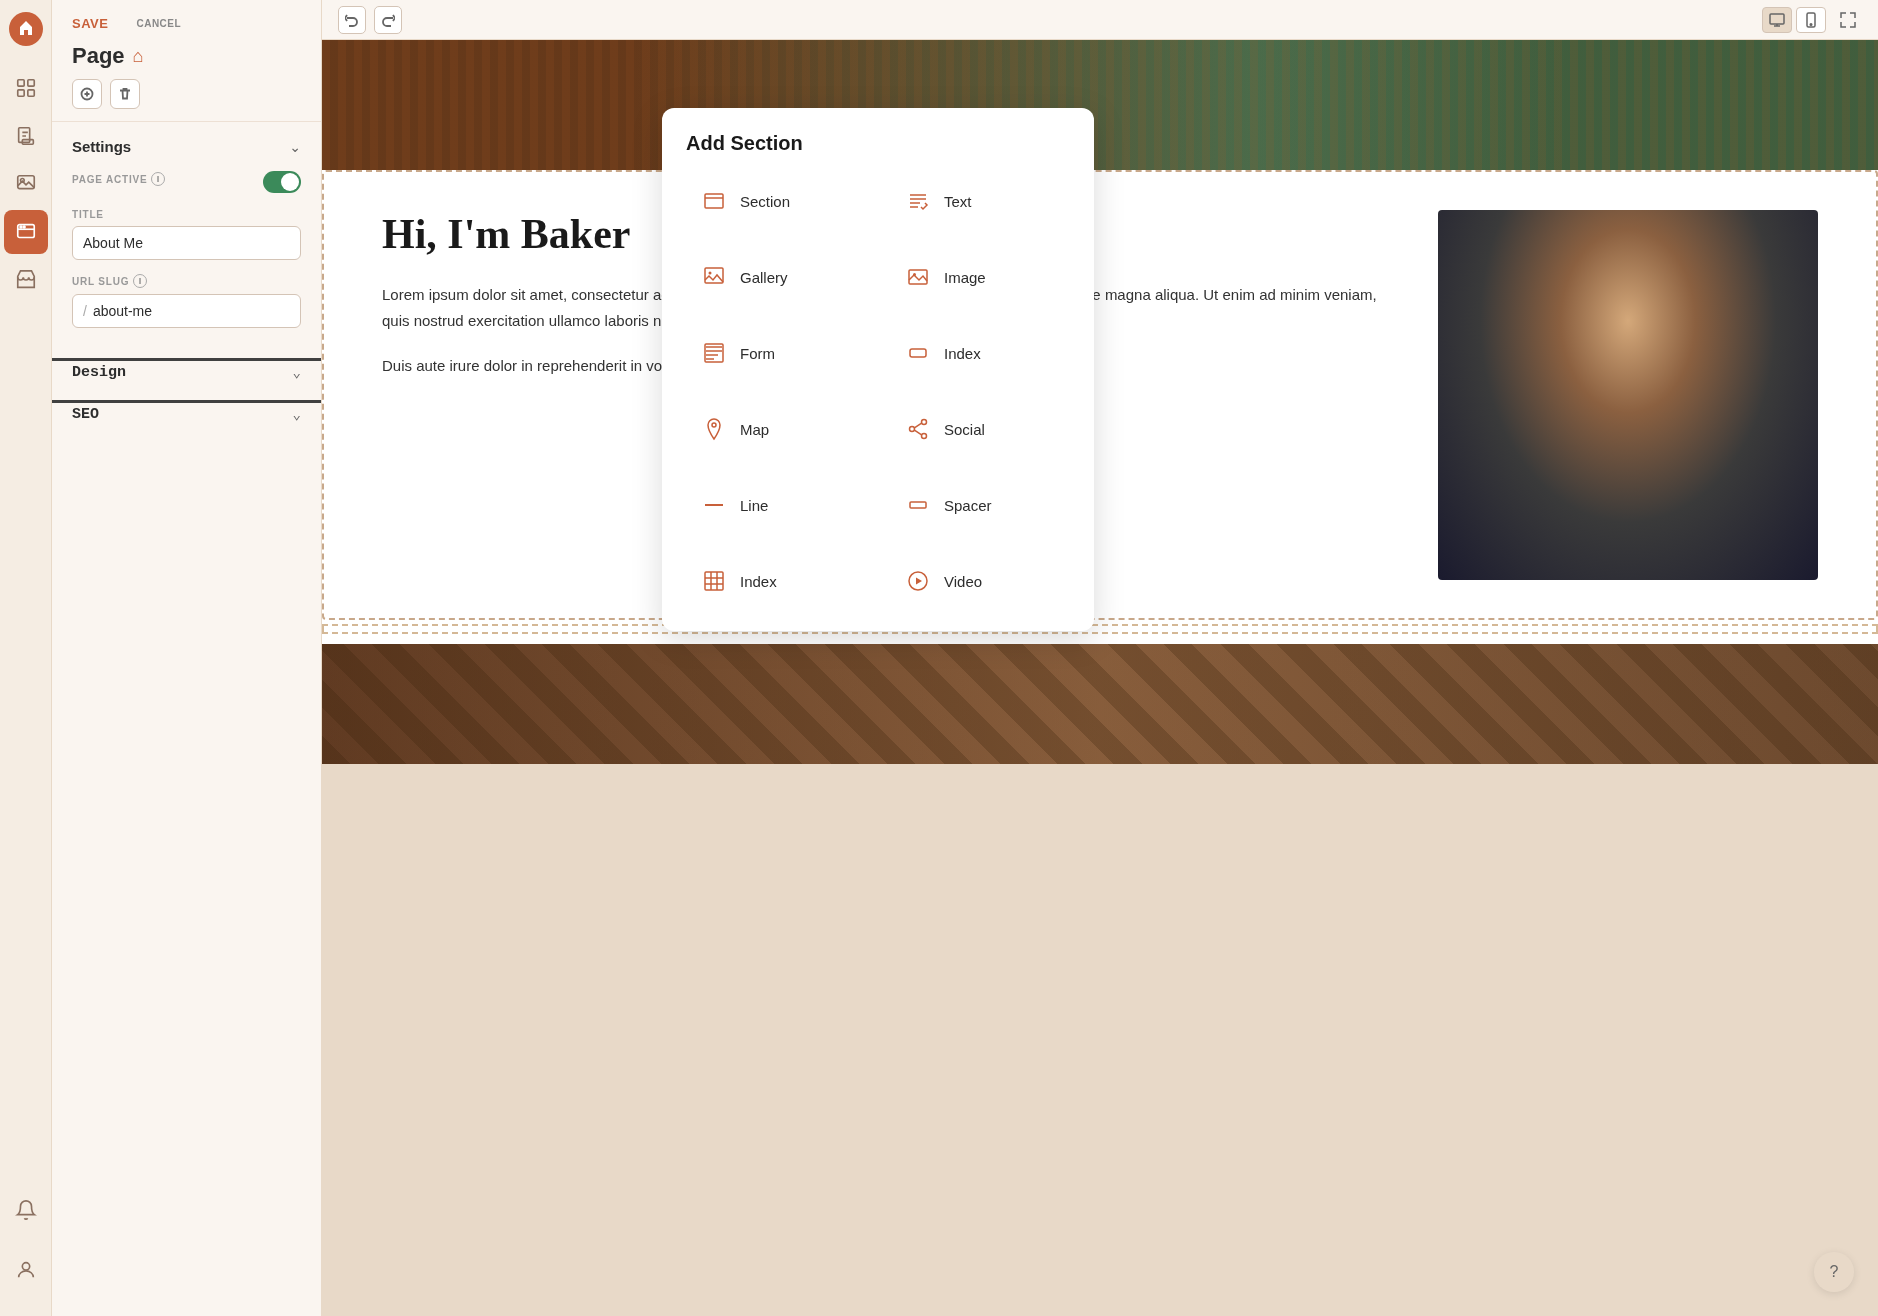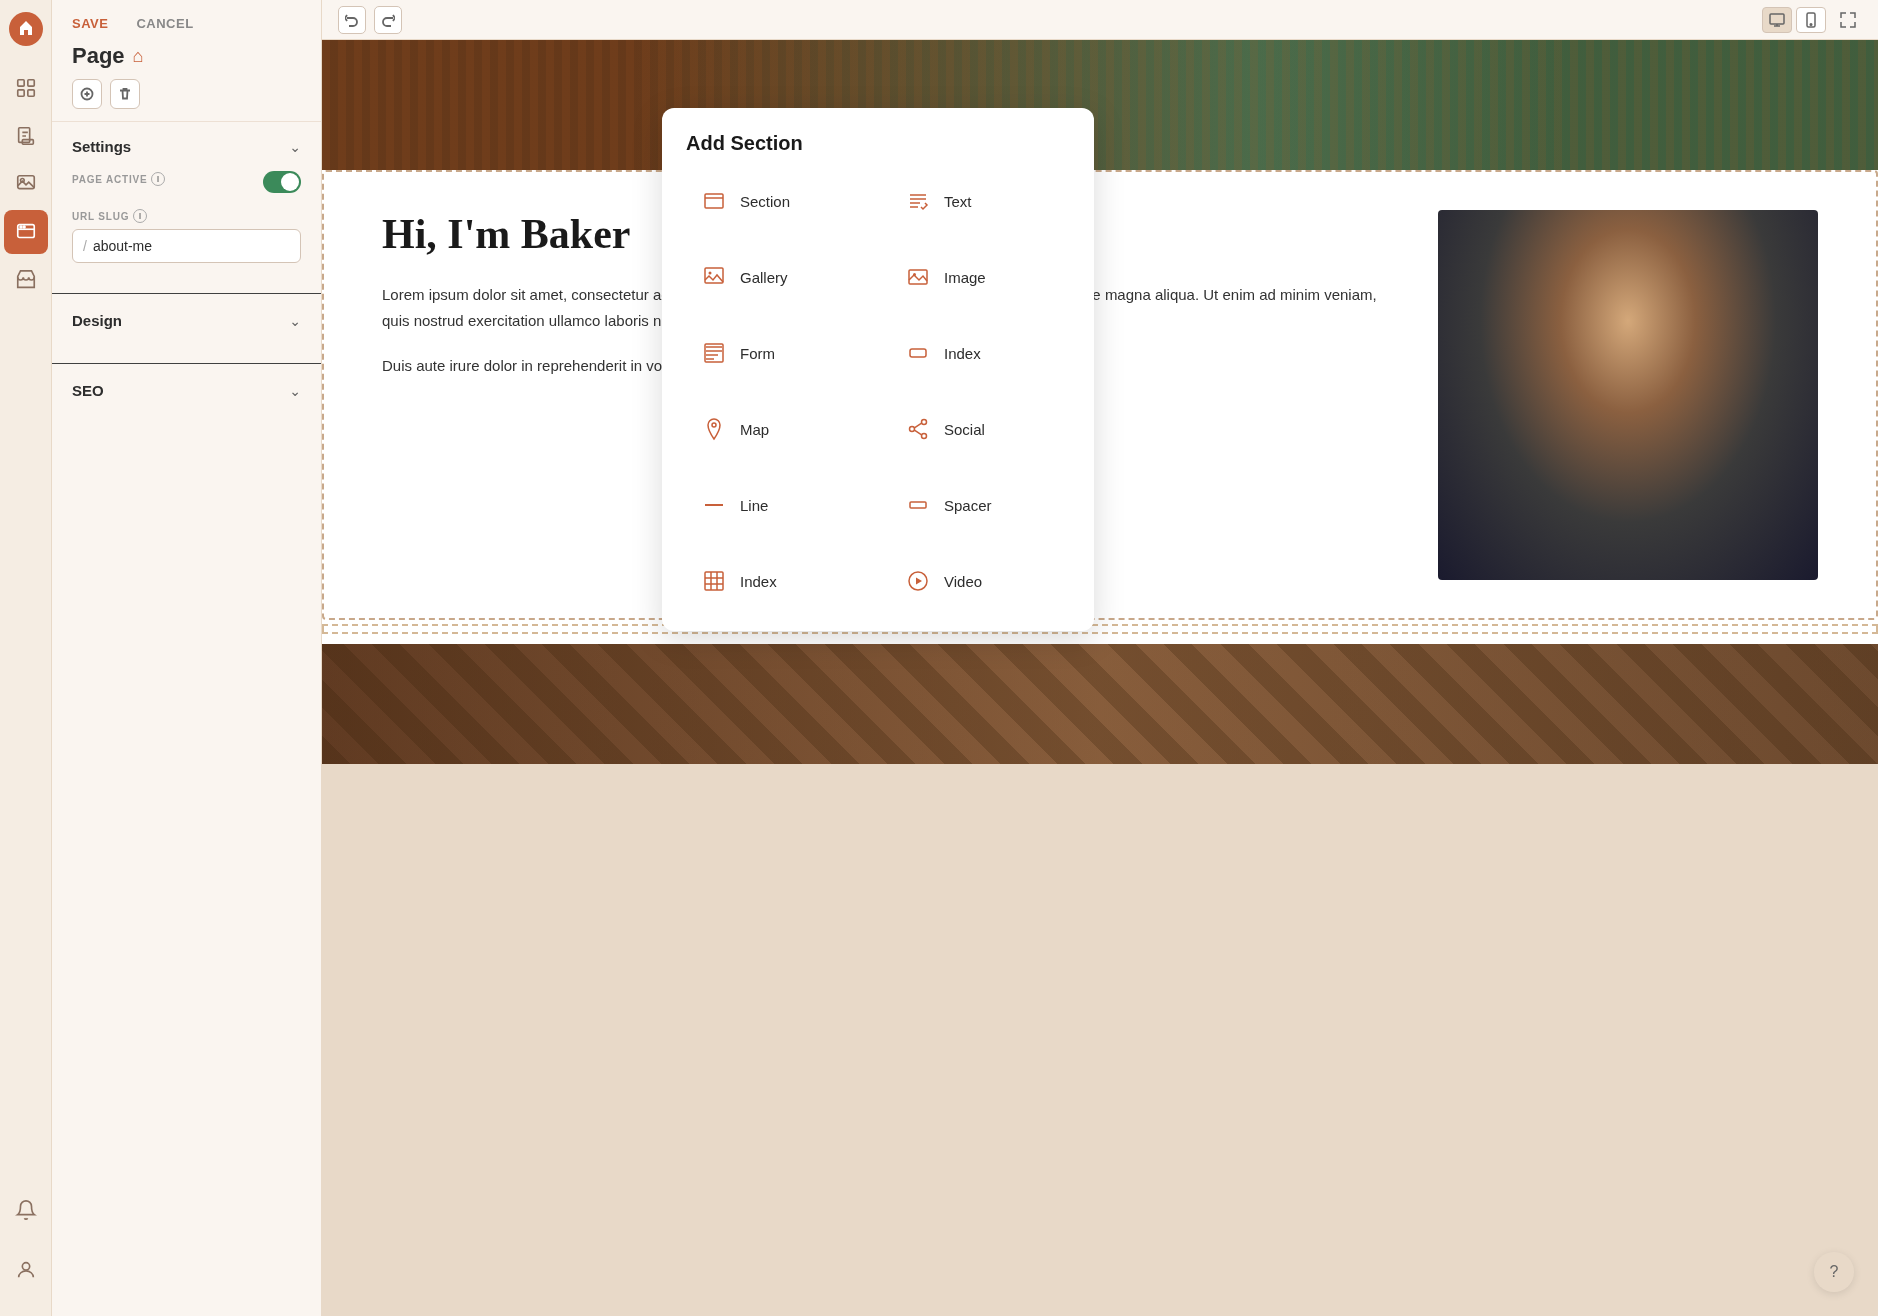--- a/index.html
+++ b/index.html
@@ -62,21 +62,21 @@
     .btn-save {
       background: none; border: none;
       color: #c8603a; font-weight: 700;
       font-size: 13px; cursor: pointer;
       letter-spacing: 0.5px;
       padding: 0;
     }
     .btn-cancel {
       background: none; border: none;
       color: #888; font-weight: 700;
-      font-size: 13px; cursor: pointer;
+      font-size: 10px; cursor: pointer;
       letter-spacing: 0.5px;
       padding: 0;
     }
     .page-title-row {
       display: flex; align-items: center; gap: 8px;
     }
     .page-title-text {
       font-size: 22px; font-weight: 600; color: #2d2d2d;
     }
     .home-icon {
@@ -165,22 +165,23 @@
       white-space: nowrap;
     }
     .url-input-inner {
       border: none; outline: none;
       font-size: 14px; color: #2d2d2d;
       flex: 1; padding: 8px 10px 8px 0;
       background: transparent;
     }
 
     .collapse-section {
-      border-top: 1px solid #404040;
-      padding: 18px 20px;
+      border-top: 3px solid #404040;
+      padding: 3px 20px;
+      font-family: Liberation Mono, monospace;
     }
 
     
     .main-content {
       flex: 1;
       display: flex;
       flex-direction: column;
       position: relative;
       overflow: hidden;
     }
@@ -485,20 +486,24 @@
     </div>
 
     <div class="toggle-row">
       <div class="field-label">
         <span>PAGE ACTIVE</span>
         <span class="info-icon">i</span>
       </div>
       <div class="toggle"></div>
     </div>
 
+    <div>
+      <div class="field-label">TITLE</div>
+      <input class="text-input" type="text" value="About Me" style="">
+    </div>
 
     <div>
       <div class="field-label">
         <span>URL SLUG</span>
         <span class="info-icon">i</span>
       </div>
       <div class="url-input-row">
         <span class="url-prefix">/</span>
         <input class="url-input-inner" type="text" value="about-me" style="">
       </div>

